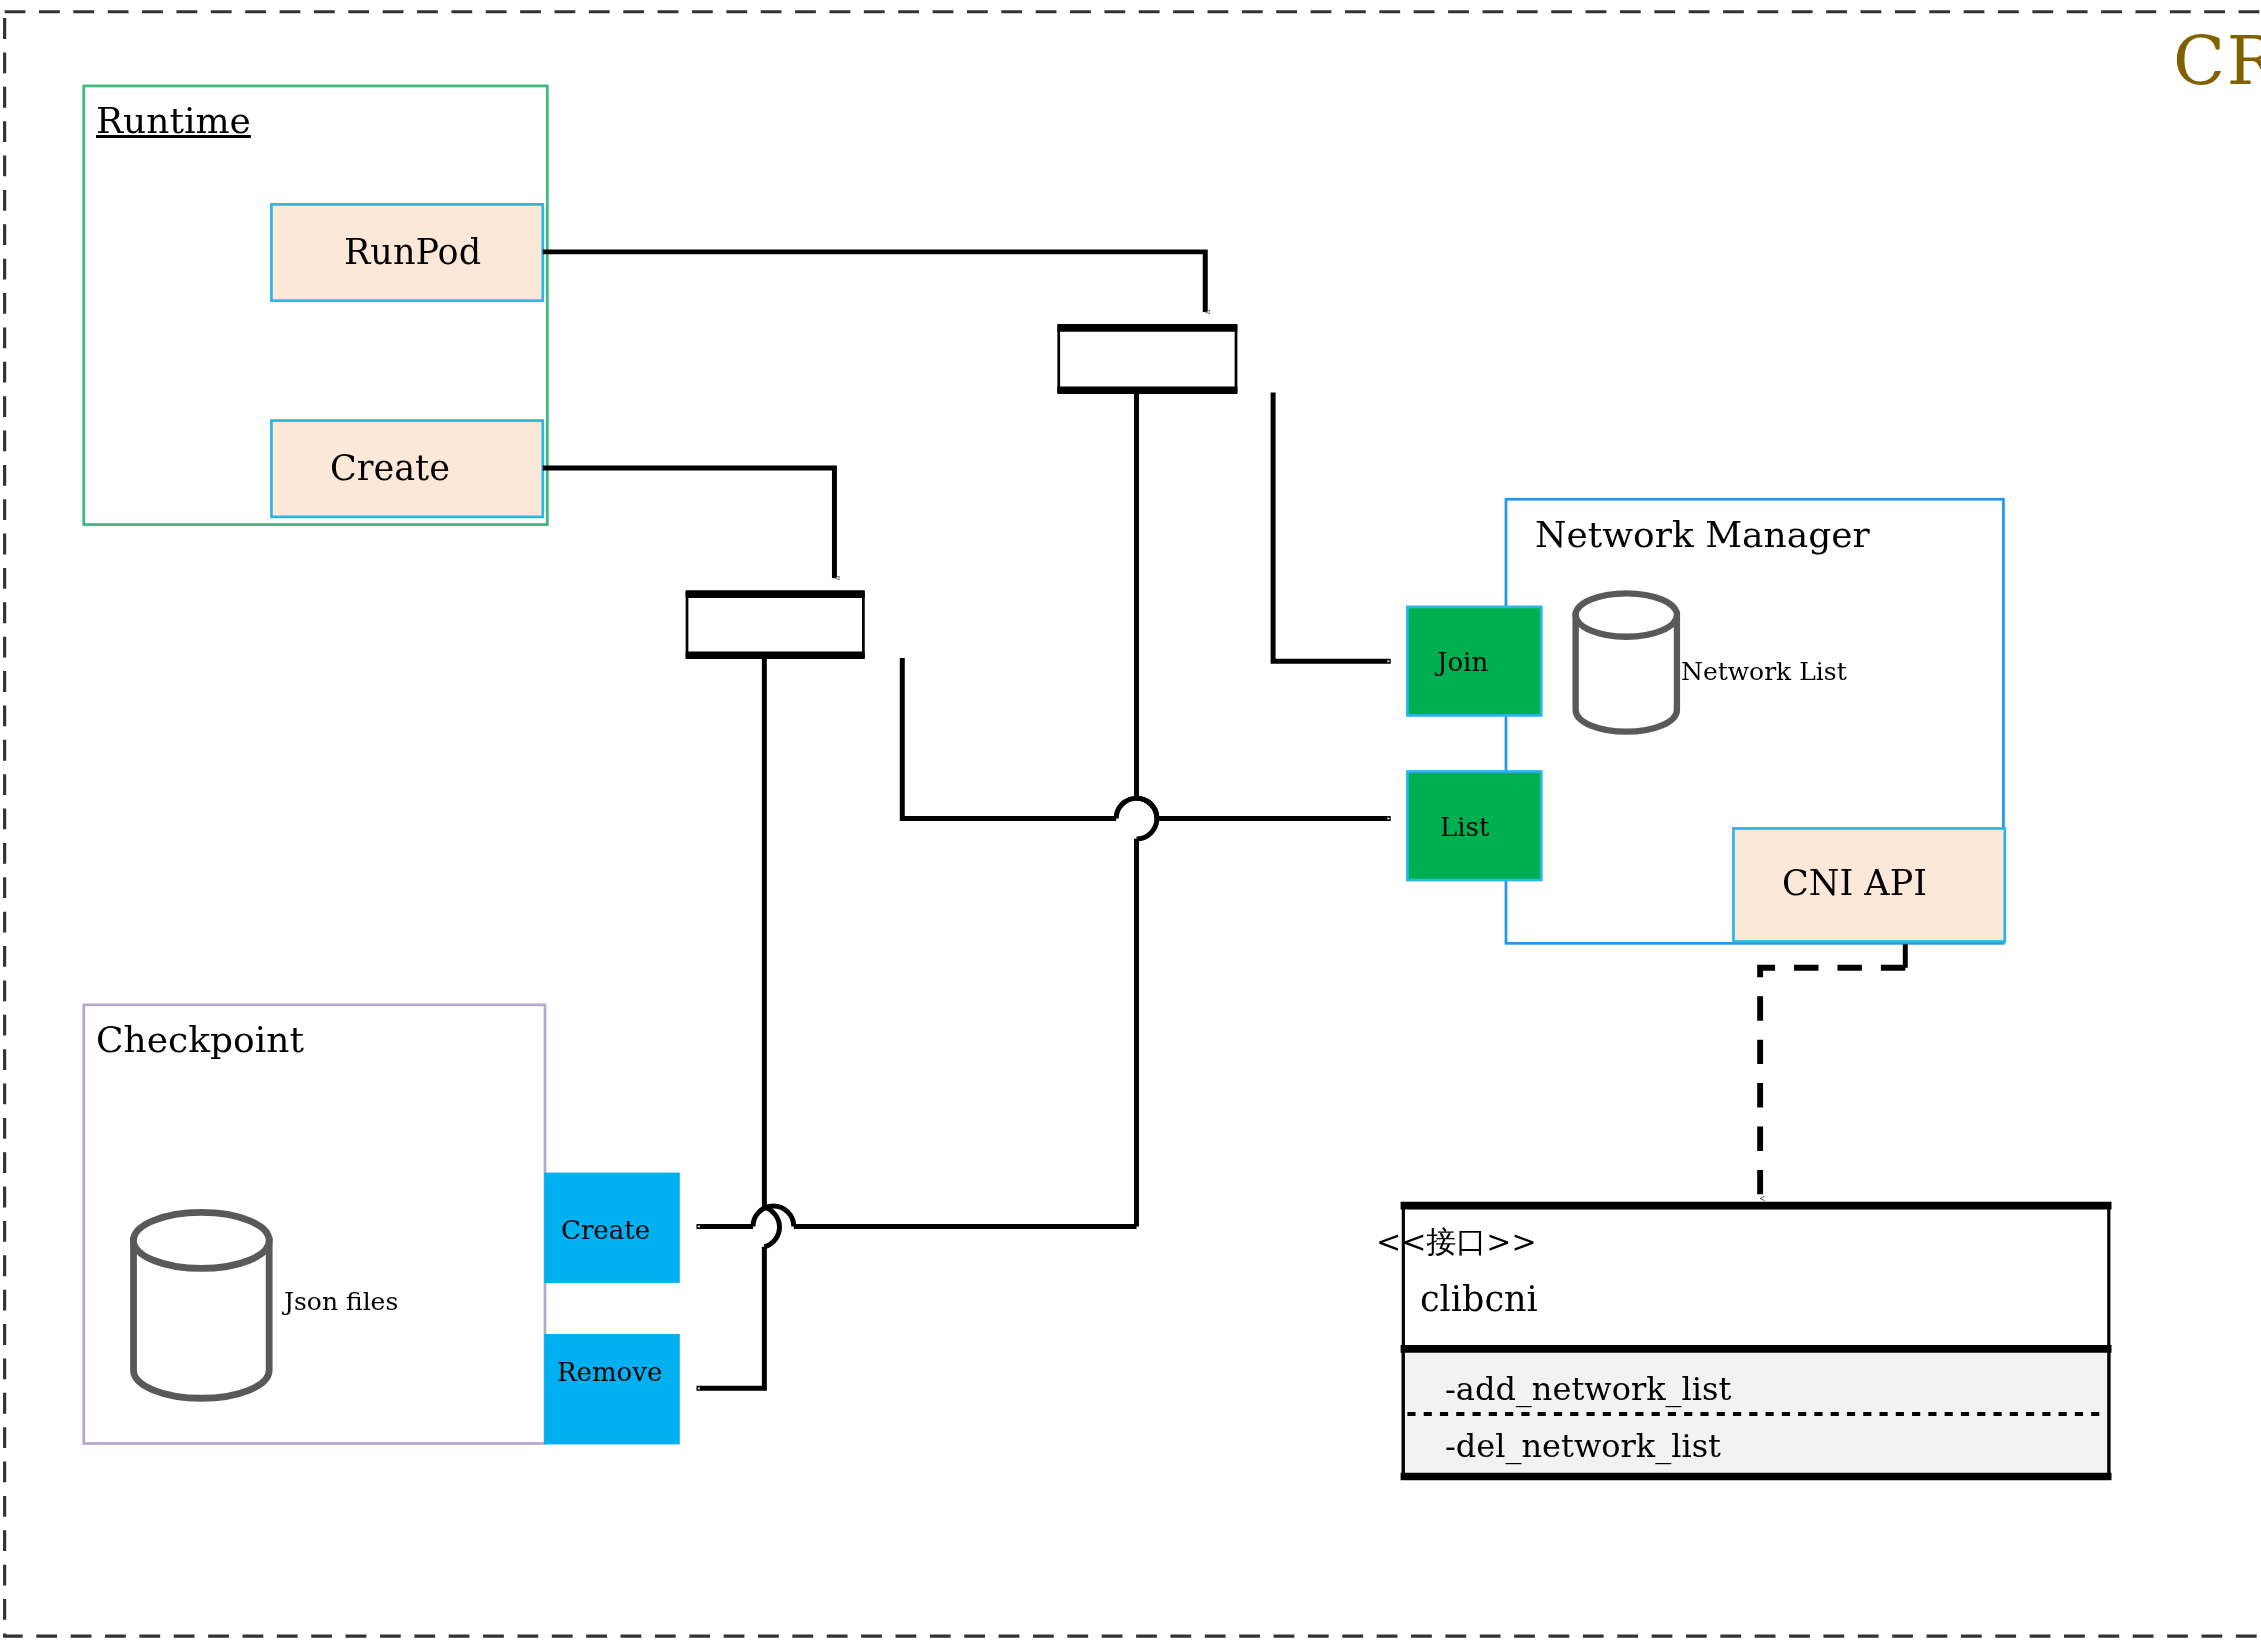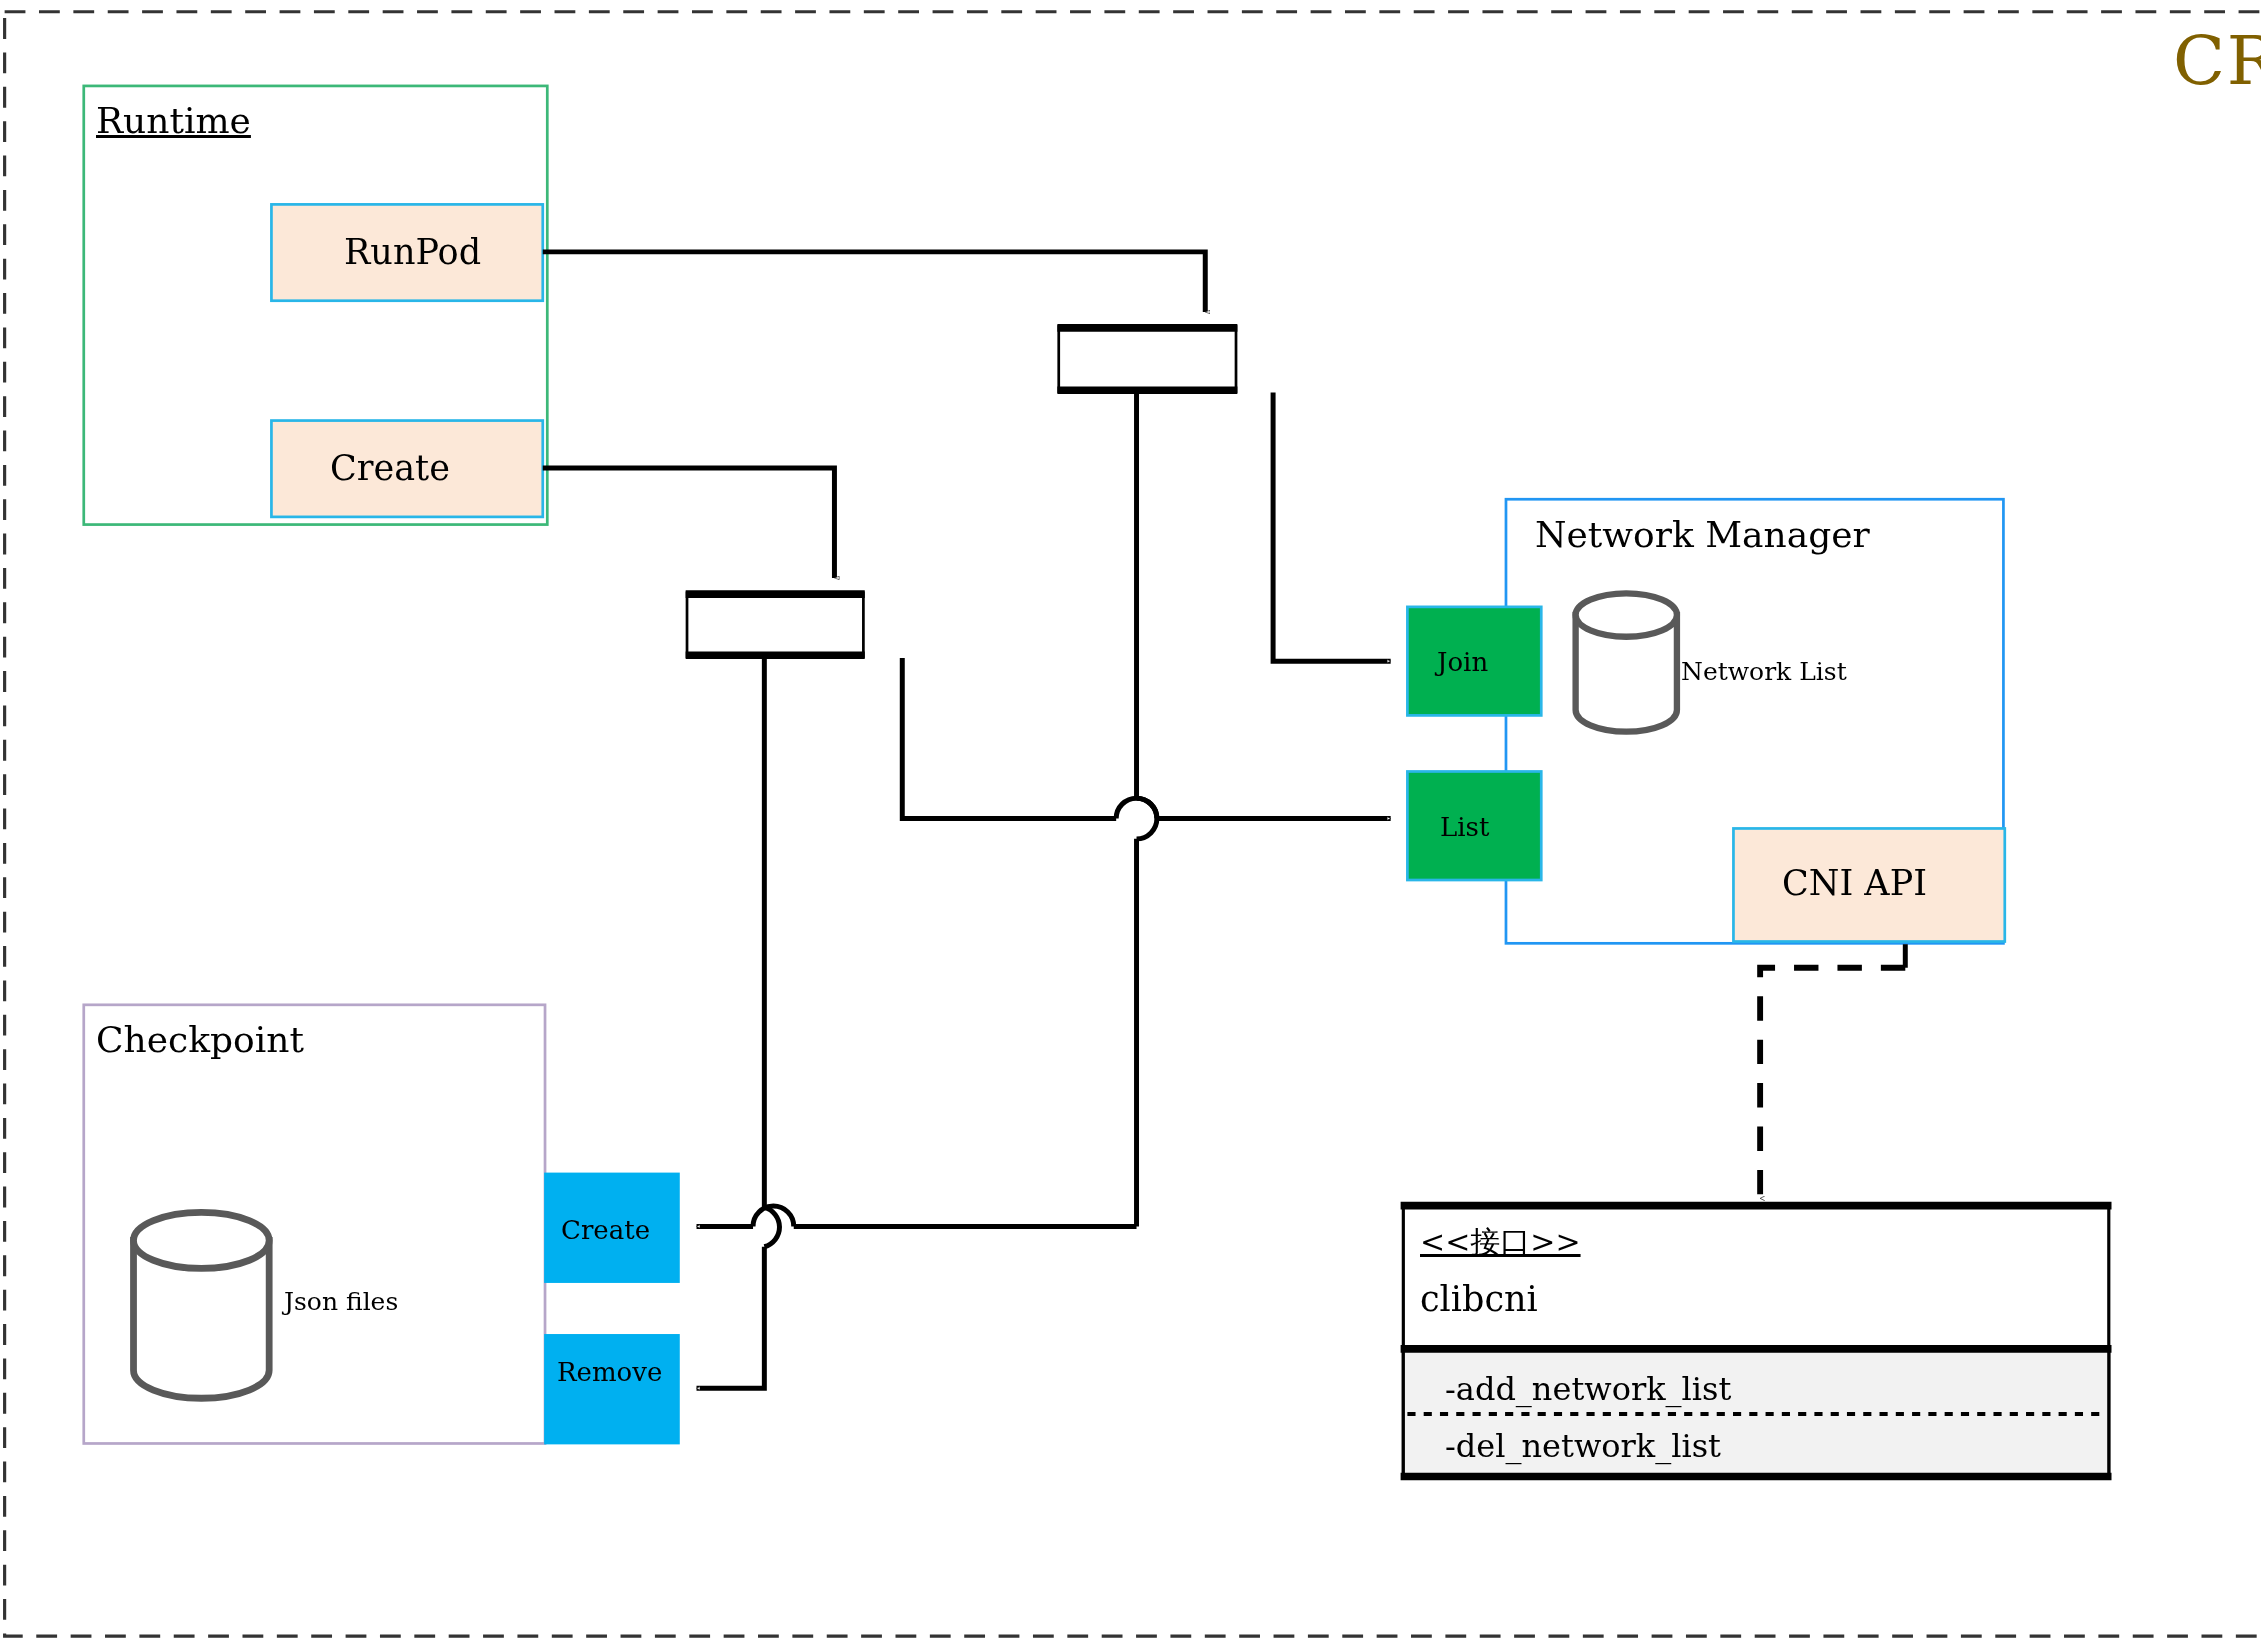--- a/index.html
+++ b/index.html
@@ -160,21 +160,21 @@
   <div class="lbl grp-title" style="left:1535px; top:517px;">Network Manager</div>
 
   <div class="lbl small-label" style="left:1681px; top:631px;margin-top:28px;">Network List</div>
 
   <div class="lbl sm-box-label" style="left:1437px; top:649px;">Join</div>
 
   <div class="lbl sm-box-label" style="left:1440px; top:814px;">List</div>
 
   <div class="lbl box-label" style="left:1782px; top:866px;">CNI API</div>
 
-  <div class="lbl iface-stereo" style="left:1420px; top:1227px;text-decoration:underline;">&lt;&lt;接口&gt;&gt;</div>
+  <div class="lbl iface-stereo" style="left:1376px; top:1227px;">&lt;&lt;接口&gt;&gt;</div>
 
   <div class="lbl iface-name" style="left:1420px; top:1282px;">clibcni</div>
 
   <div class="lbl iface-method" style="left:1445px; top:1373px;">-add_network_list</div>
 
   <div class="lbl iface-method" style="left:1445px; top:1430px;">-del_network_list</div>
 
 </div>
 
 

